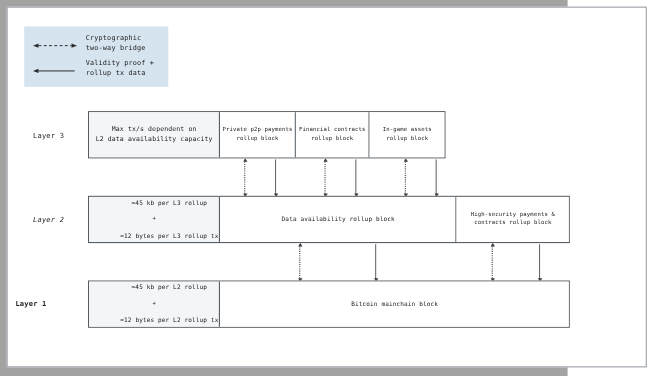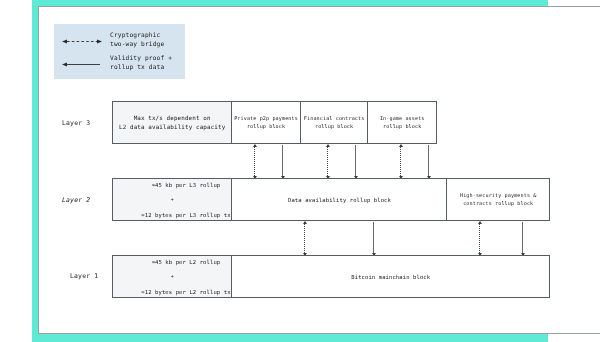--- a/index.html
+++ b/index.html
@@ -10,23 +10,22 @@
   body {
     width: 600px;
     height: 342px;
     font-family: "DejaVu Sans Mono", "Liberation Mono", monospace;
     overflow: hidden;
   }
   #canvas {
     position: relative;
     width: 516px;
     height: 342px;
-    background: #5eead4;
-    box-sizing: border-box;
-    margin-left: 32px;
+    background: #a3a3a3;
+    box-sizing: border-box;
   }
   
   #frame {
     position: absolute;
     left: 6px;
     top: 6px;
     width: 582px;
     height: 328px;
     border: 1px solid #9aa0a6;
     box-sizing: border-box;
@@ -172,21 +171,21 @@
         <line x1="5" y1="4.5" x2="38" y2="4.5" stroke="#2a2a2a" stroke-width="0.9"></line>
         <polygon points="0,4.5 5,2.6 5,6.4" fill="#2a2a2a"></polygon>
       </svg>
       <div class="legend-text">Validity proof +
 rollup tx data</div>
     </div>
   </div>
 
   <div class="layer-label" style="left:30px; top:119px;">Layer 3</div>
   <div class="layer-label" style="left:30px; top:196px;font-style:italic;">Layer 2</div>
-  <div class="layer-label" style="left:38px; top:272px;">Layer 1</div>
+  <div class="layer-label" style="left:14px; top:272px;font-weight:bold;">Layer 1</div>
 
   <div class="row" style="left:80px; top:101px; width:325px; height:43px;">
     <div class="cell shaded" style="width:120px;">
       <div class="cell-text big">Max tx/s dependent on
 L2 data availability capacity</div>
     </div>
     <div class="cell" style="width:69px;">
       <div class="cell-text">Private p2p payments
 rollup block</div>
     </div>

